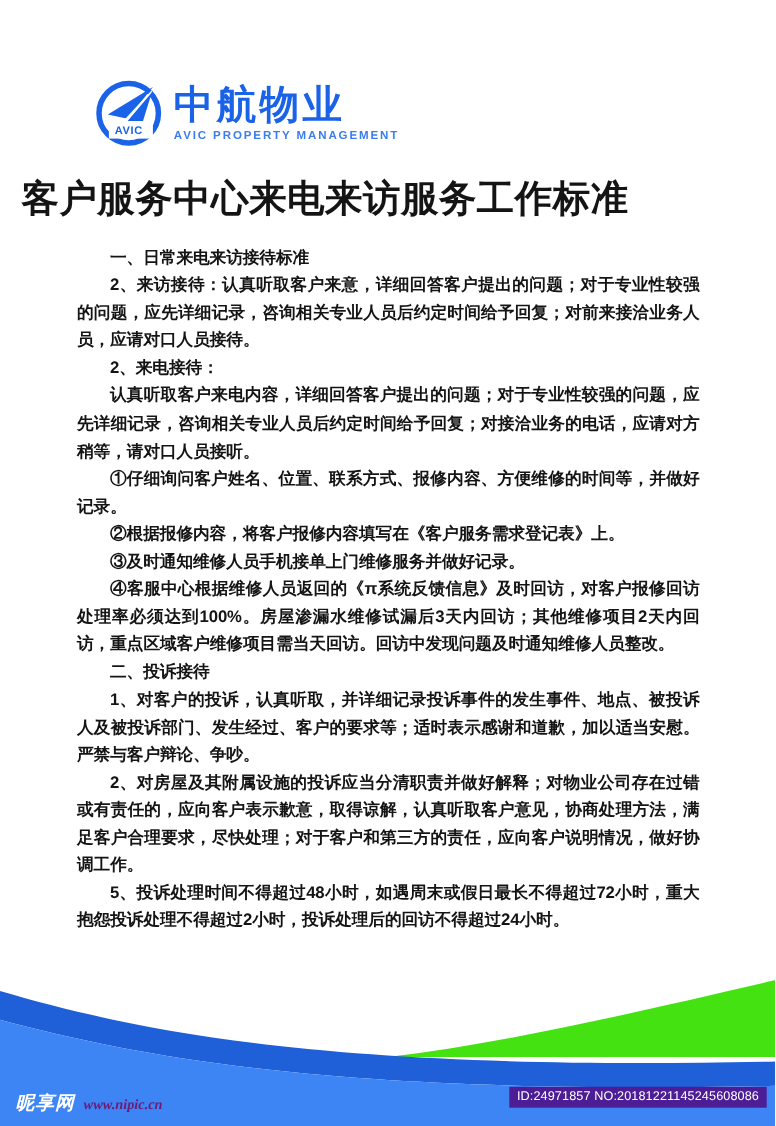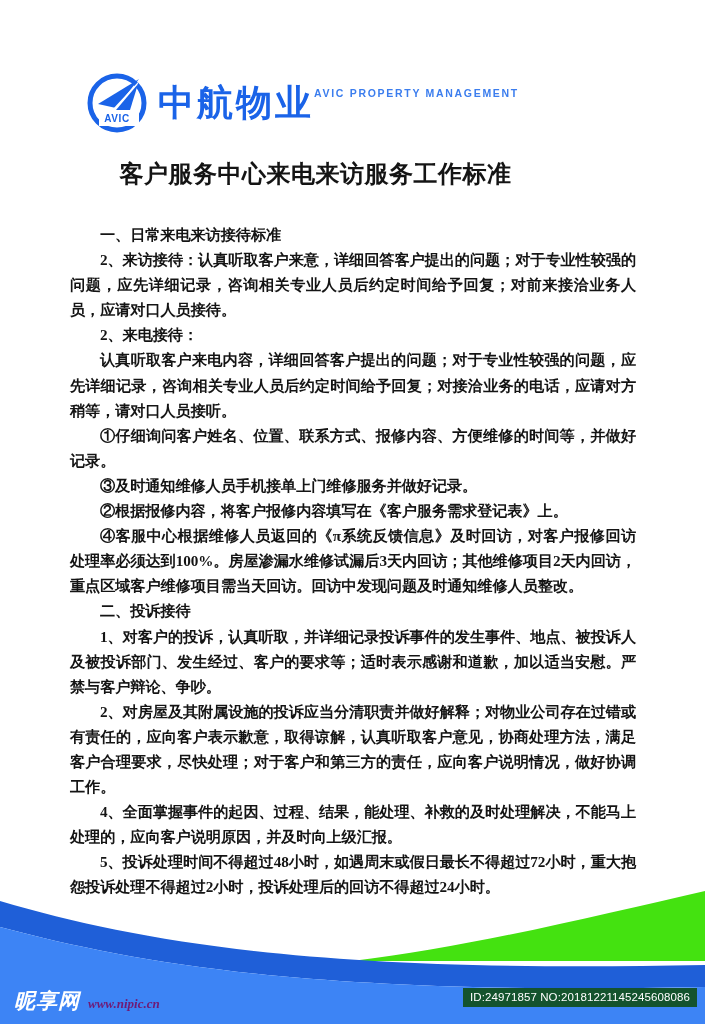--- a/index.html
+++ b/index.html
@@ -29,21 +29,21 @@
   }
   .logo-mark {
     width: 62px;
     height: 62px;
     flex: 0 0 62px;
     position: relative;
   }
   .logo-text-wrap {
     margin-left: 10px;
     display: flex;
-    flex-direction: row;
+    flex-direction: column;
     justify-content: flex-start;
   }
   .logo-cn {
     font-family: "DejaVu Sans", "Liberation Sans", sans-serif;
     font-weight: bold;
     font-size: 36px;
     line-height: 1.05;
     letter-spacing: 3px;
     color: #1A63E8;
     white-space: nowrap;
@@ -60,37 +60,36 @@
 
   
   .doc-title {
     position: absolute;
     left: 0;
     top: 158px;
     width: 591px;
     text-align: center;
     font-family: "DejaVu Sans", "Liberation Sans", sans-serif;
     font-weight: bold;
-    font-size: 24px;
+    font-size: 34px;
     letter-spacing: 0.5px;
     color: #141414;
     white-space: nowrap;
-    padding-left: 20px;
   }
 
   
   .body-copy {
     position: absolute;
     left: 70px;
     top: 222px;
     width: 566px;
     color: #141414;
   }
   .para {
-    font-family: Liberation Serif, serif;
+    font-family: Liberation Sans, sans-serif;
     font-weight: bold;
     font-size: 15.2px;
     line-height: 25.1px;
     text-align: justify;
     text-justify: inter-character;
     letter-spacing: -0.1px;
     margin: 0;
   }
   .para.indent {
     text-indent: 30px;
@@ -121,39 +120,39 @@
     position: absolute;
     left: 14px;
     bottom: 12px;
     display: flex;
     align-items: baseline;
   }
   .wm-cn {
     font-family: "DejaVu Sans", "Liberation Sans", sans-serif;
     font-weight: bold;
     font-style: italic;
-    font-size: 21px;
+    font-size: 17px;
     color: #ffffff;
     letter-spacing: 1px;
     line-height: 1;
   }
   .wm-url {
     font-family: "Liberation Serif", serif;
     font-style: italic;
     font-weight: bold;
     font-size: 13px;
     color: #701a75;
     margin-left: 8px;
     line-height: 1;
   }
   .wm-id {
     position: absolute;
     right: 8px;
     bottom: 17px;
-    background: #14532d;
+    background: #4c1d95;
     color: #ffffff;
     font-family: "Liberation Sans", sans-serif;
     font-size: 11.5px;
     letter-spacing: 0.1px;
     padding: 3px 7px 4px 7px;
     white-space: nowrap;
   }
 </style>
 </head>
 <body>
@@ -179,28 +178,27 @@
 
   <div class="doc-title">客户服务中心来电来访服务工作标准</div>
 
   <div class="body-copy">
 
     <p class="para heading">一、日常来电来访接待标准</p>
     <p class="para indent">2、来访接待：认真听取客户来意，详细回答客户提出的问题；对于专业性较强的问题，应先详细记录，咨询相关专业人员后约定时间给予回复；对前来接洽业务人员，应请对口人员接待。</p>
     <p class="para indent">2、来电接待：</p>
     <p class="para indent">认真听取客户来电内容，详细回答客户提出的问题；对于专业性较强的问题，应先详细记录，咨询相关专业人员后约定时间给予回复；对接洽业务的电话，应请对方稍等，请对口人员接听。</p>
     <p class="para indent">①仔细询问客户姓名、位置、联系方式、报修内容、方便维修的时间等，并做好记录。</p>
+    <p class="para indent">②根据报修内容，将客户报修内容填写在《客户服务需求登记表》上。</p>
     <p class="para indent">③及时通知维修人员手机接单上门维修服务并做好记录。</p>
-    <p class="para indent">②根据报修内容，将客户报修内容填写在《客户服务需求登记表》上。</p>
     <p class="para indent">④客服中心根据维修人员返回的《π系统反馈信息》及时回访，对客户报修回访处理率必须达到100%。房屋渗漏水维修试漏后3天内回访；其他维修项目2天内回访，重点区域客户维修项目需当天回访。回访中发现问题及时通知维修人员整改。</p>
 
     <p class="para heading">二、投诉接待</p>
     <p class="para indent">1、对客户的投诉，认真听取，并详细记录投诉事件的发生事件、地点、被投诉人及被投诉部门、发生经过、客户的要求等；适时表示感谢和道歉，加以适当安慰。严禁与客户辩论、争吵。</p>
     <p class="para indent">2、对房屋及其附属设施的投诉应当分清职责并做好解释；对物业公司存在过错或有责任的，应向客户表示歉意，取得谅解，认真听取客户意见，协商处理方法，满足客户合理要求，尽快处理；对于客户和第三方的责任，应向客户说明情况，做好协调工作。</p>
-    <p class="para indent">4、全面掌握事件的起因、过程、结果，能处理、补救的及时处理解决，不能马上处理的，应向客户说明原因，并及时向上级汇报。</p>
     <p class="para indent">5、投诉处理时间不得超过48小时，如遇周末或假日最长不得超过72小时，重大抱怨投诉处理不得超过2小时，投诉处理后的回访不得超过24小时。</p>
 
   </div>
 
   <div class="ribbons">
     <svg width="705" height="155" viewBox="0 0 705 155" xmlns="http://www.w3.org/2000/svg">
 
       <path d="M705 22 L705 92 L352 92 C470 78 600 46 705 22 Z" fill="#44E210"></path>
 
       <path d="M0 32 C150 76 330 104 705 96 L705 118 C330 126 150 98 0 58 Z" fill="#1F5FD8"></path>

